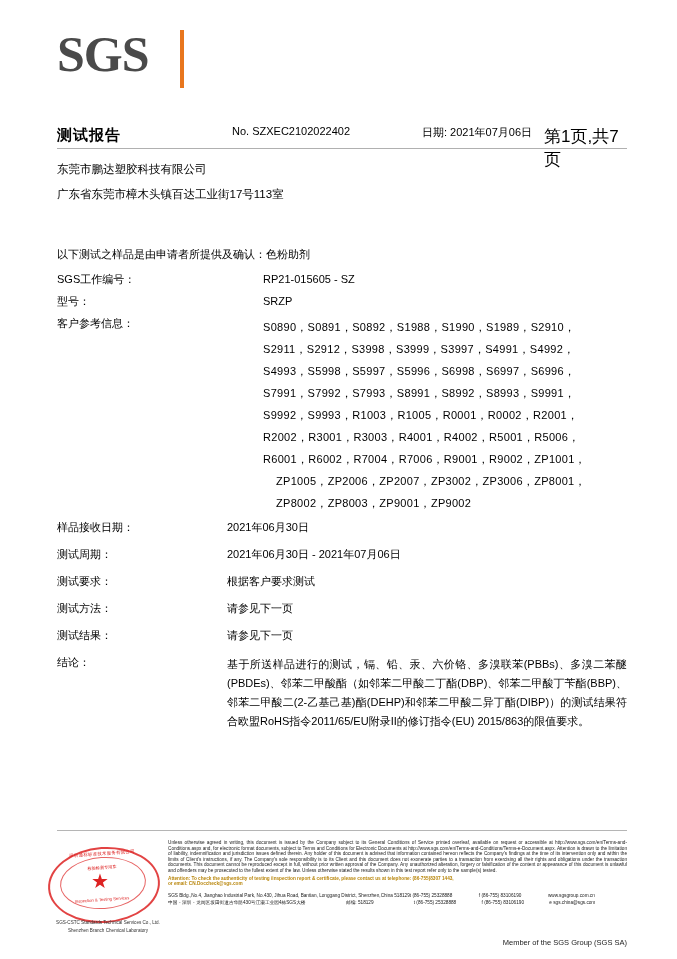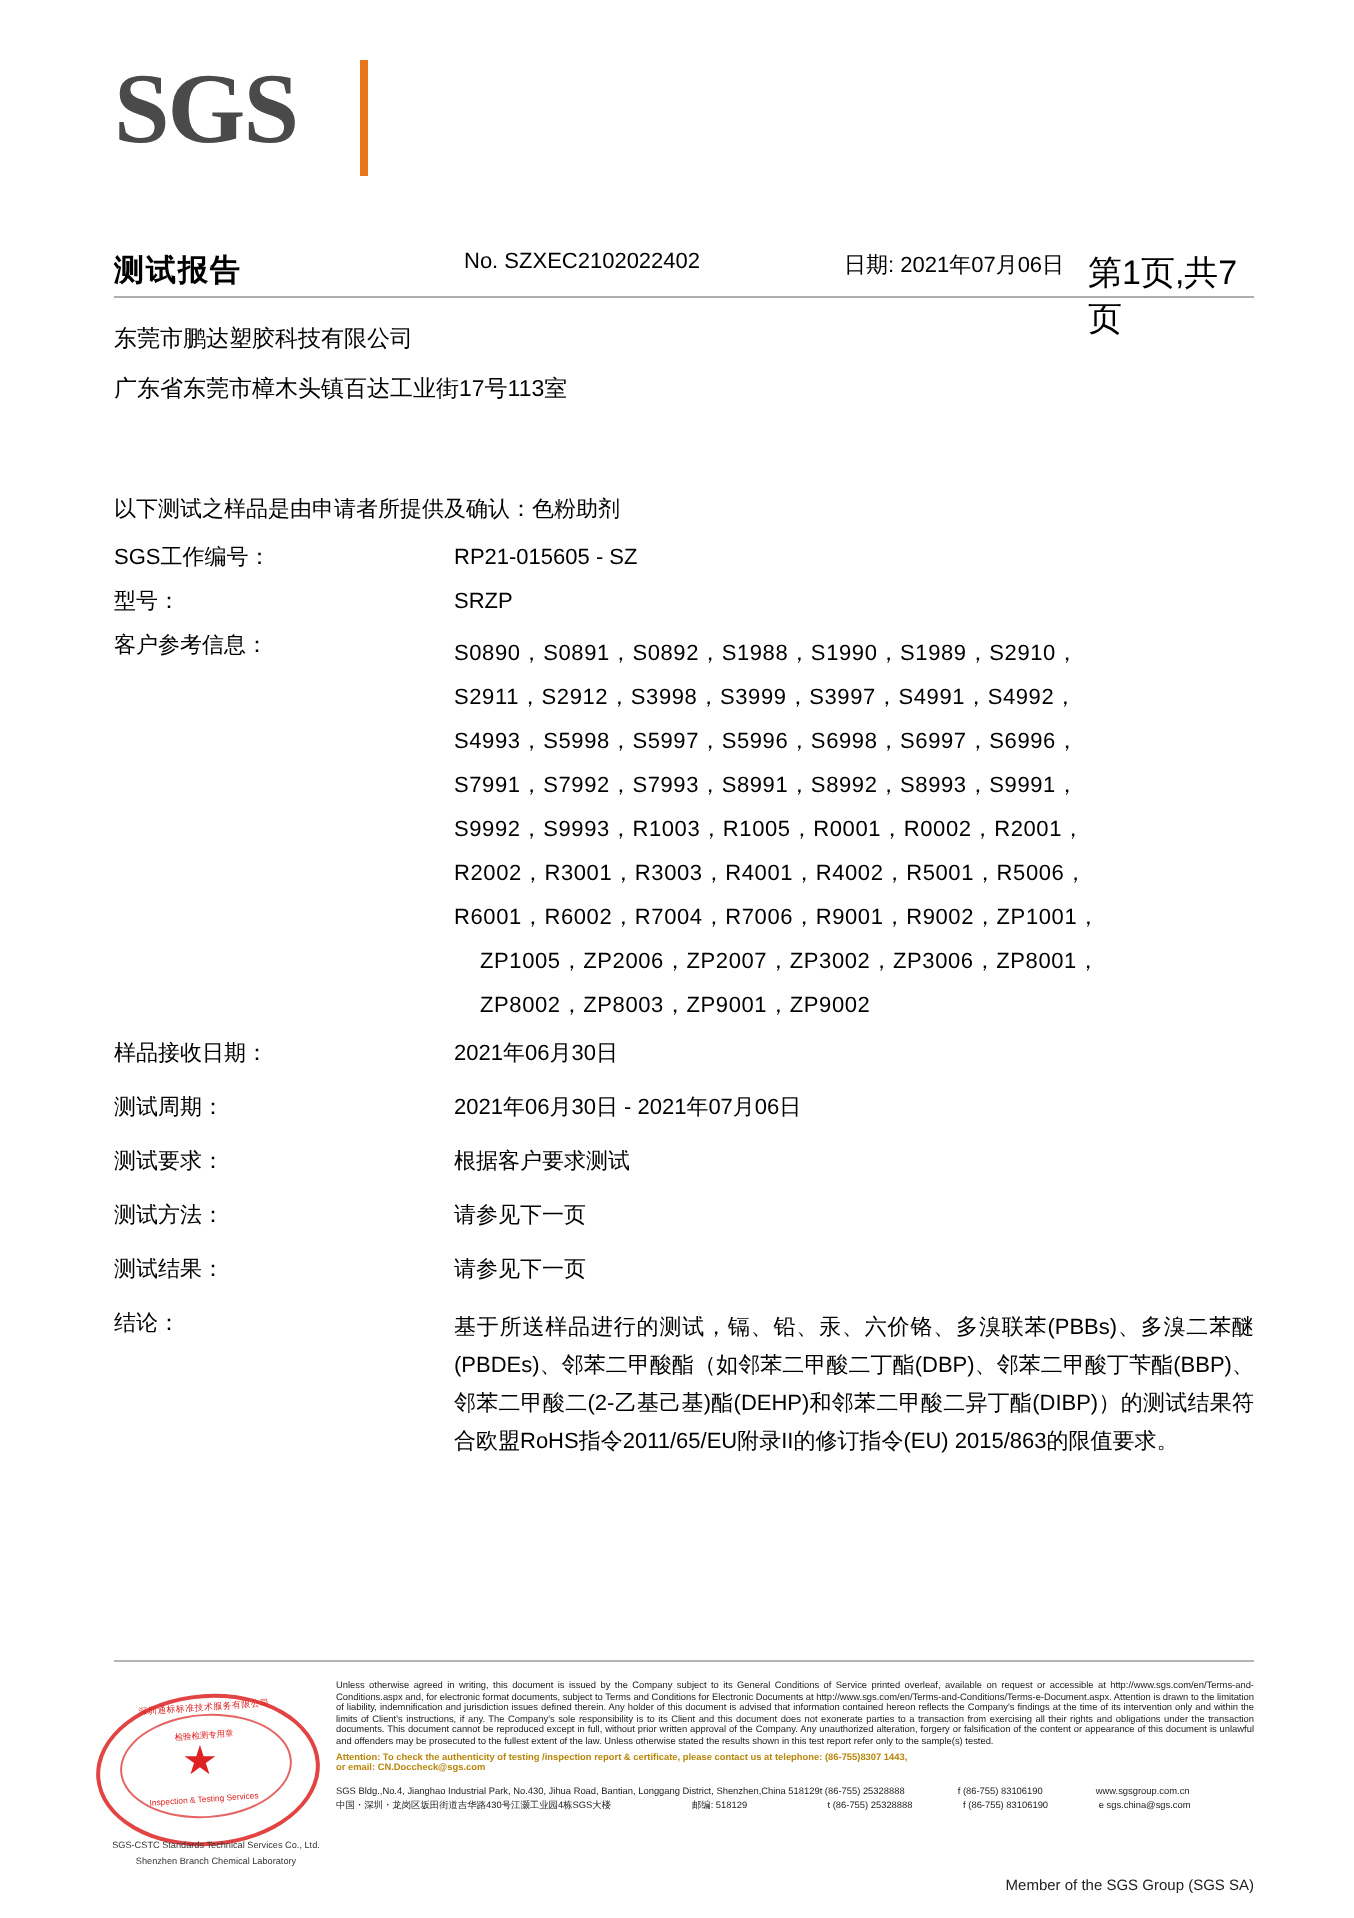--- a/index.html
+++ b/index.html
@@ -119,20 +119,21 @@
     position: absolute;
     left: 57px;
     top: 272px;
     width: 570px;
   }
   .field-row {
     position: relative;
     display: flex;
     align-items: flex-start;
     margin-bottom: 7px;
+    gap: 36px;
   }
   .field-label {
     width: 170px;
     flex: 0 0 170px;
     font-size: 11px;
     line-height: 15px;
   }
   .field-value {
     flex: 1;
     font-size: 11px;

